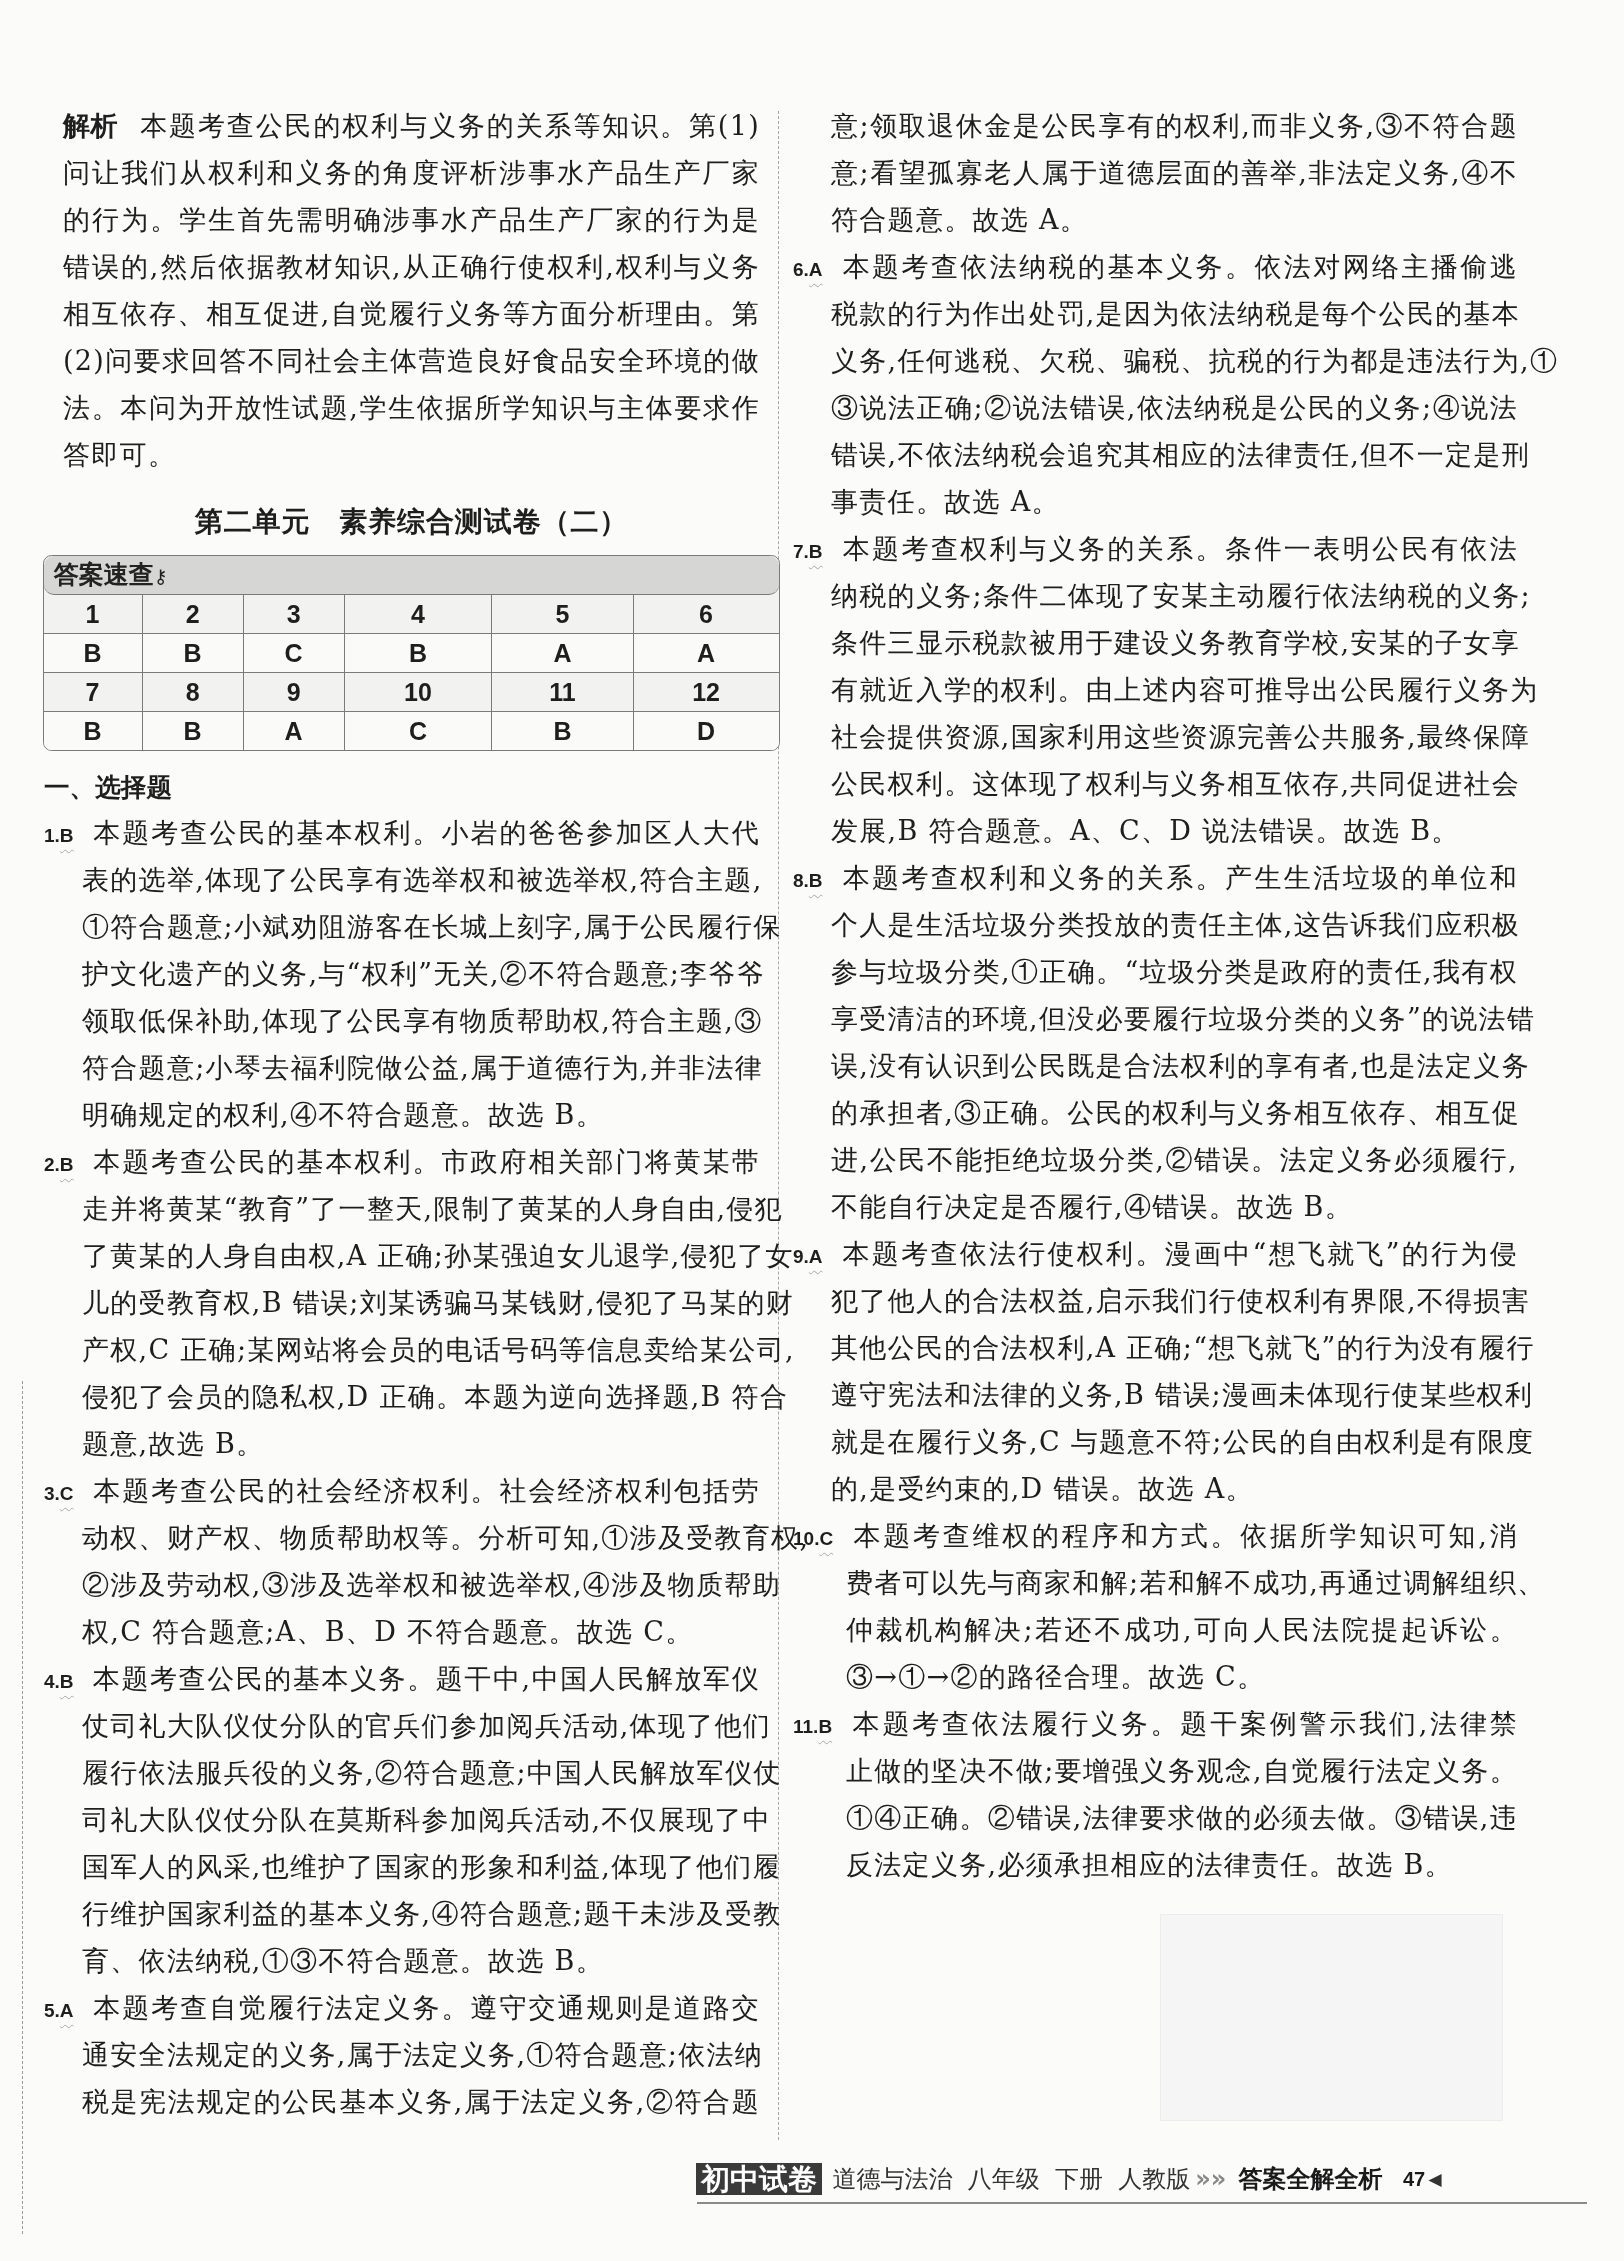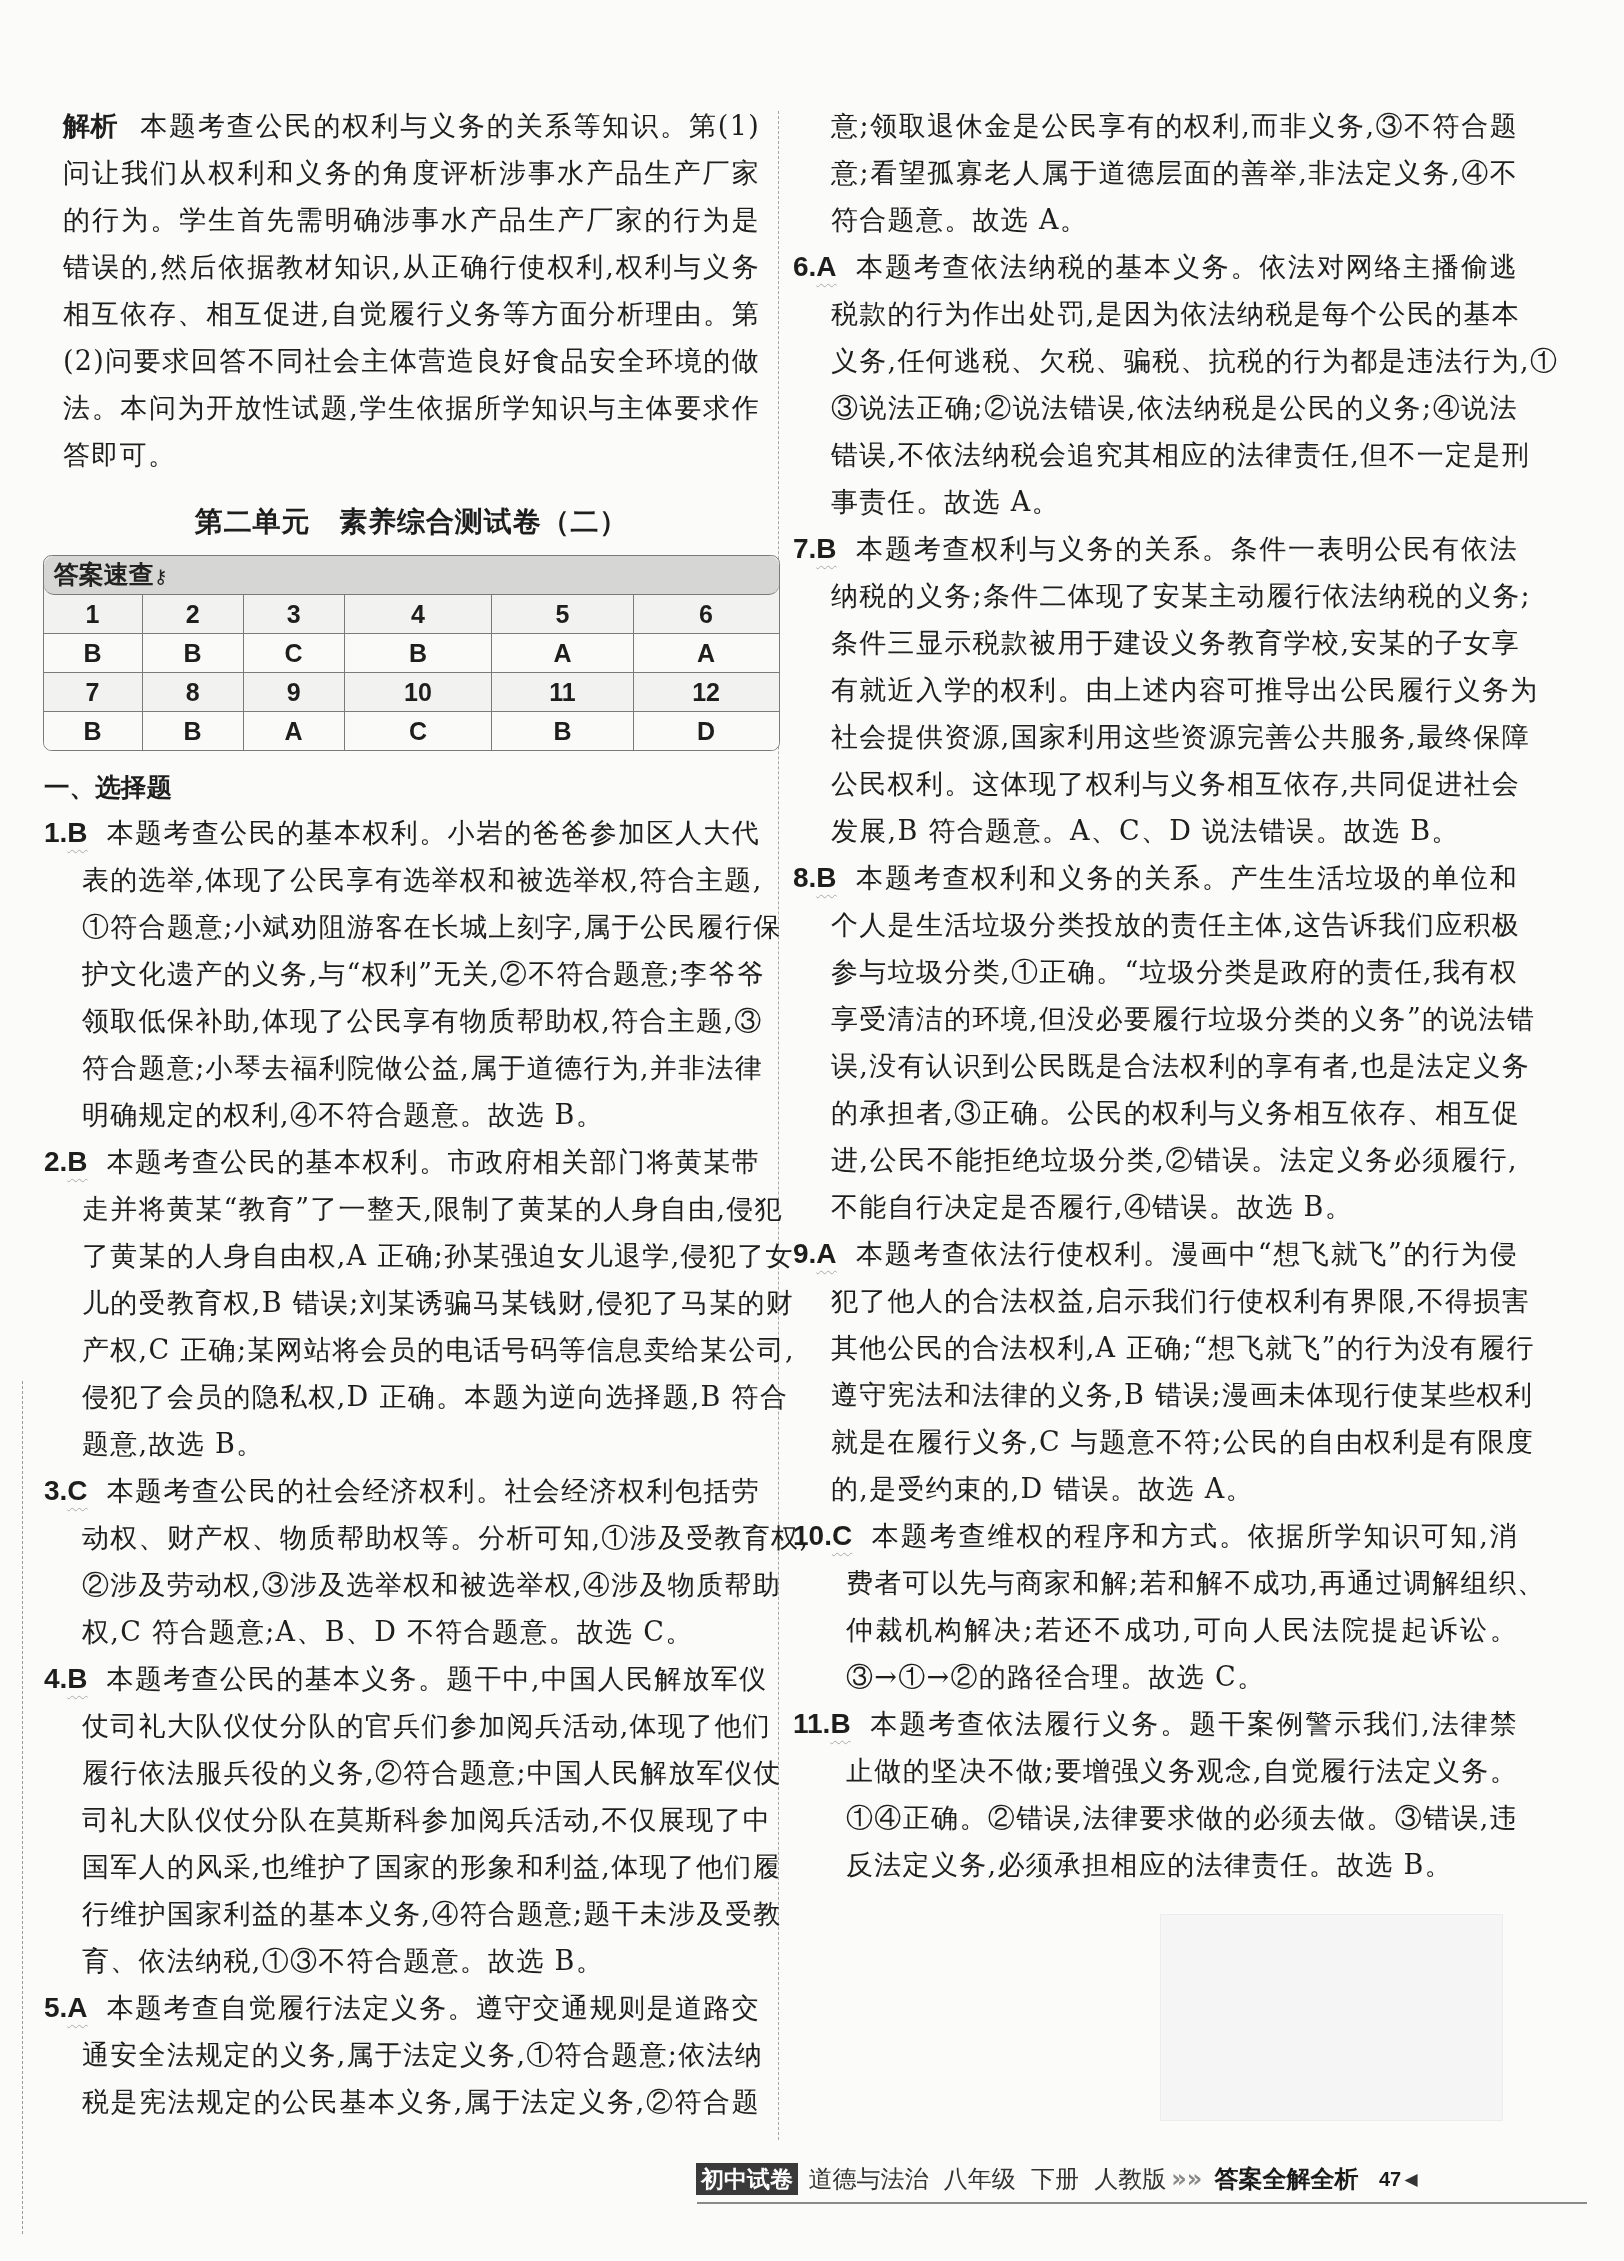--- a/index.html
+++ b/index.html
@@ -20,21 +20,21 @@
   .col-right { left: 793px; width: 725px; }
   .line {
     font-size: 27px; line-height: 47px; height: 47px; white-space: nowrap;
     letter-spacing: 1.3px; text-align: justify; text-align-last: justify;
   }
   .line.last { text-align-last: left; }
   .indent { padding-left: 38px; }
   .indent-wide { padding-left: 53px; }
   .qnum {
     font-family: "Liberation Sans", "DejaVu Sans", sans-serif; font-weight: bold;
-    font-size: 28px; letter-spacing: 0; margin-right: 19px;
+    font-size: 19px; letter-spacing: 0; margin-right: 19px;
   }
   .qnum .ans { text-decoration: underline; text-decoration-style: wavy; text-decoration-color: #aaa; text-underline-offset: 6.8px; text-decoration-thickness: 0.9px; }
   .bold-label { font-family: "DejaVu Sans", sans-serif; font-weight: bold; margin-right: 22px; letter-spacing: 0; }
   .section-title {
     font-family: "DejaVu Sans", sans-serif; font-weight: bold; font-size: 28px;
     text-align: center; margin: 22px 0 12px 0; letter-spacing: 0.9px; height: 43px; line-height: 43px;
   }
   .answer-table {
     margin-left: -20.5px; width: 735px; border: 1.7px solid #7a7a7a; border-radius: 8.5px; overflow: hidden;
     background: #f2f2f0; margin-bottom: 15.3px;
@@ -55,21 +55,21 @@
   .subhead {
     font-family: "DejaVu Sans", sans-serif; font-weight: bold; font-size: 25.6px; margin-left: -19px;
     height: 43px; line-height: 43px;
   }
   .footer {
     position: absolute; left: 696px; top: 2160px; height: 38px; display: flex; align-items: center;
     font-family: "DejaVu Sans", sans-serif; font-size: 24px; color: #333;
   }
   .footer-badge {
     background: #3a3a3a; color: #fff; font-weight: bold; padding: 0 5.1px; border-radius: 0;
-    height: 32px; line-height: 32px; font-size: 23px; margin-right: 10.2px;
+    height: 32px; line-height: 32px; font-size: 29px; margin-right: 10.2px;
   }
   .footer span.gap { margin-right: 15.3px; font-family: Liberation Mono, monospace; }
   .footer .arrows { color: #888; font-weight: bold; margin: 0 12px 0 5.1px; }
   .footer .strong { font-weight: bold; color: #1a1a1a; }
   .footer .page { font-family: "Liberation Sans", sans-serif; font-weight: bold; font-size: 20px; margin-left: 20.5px; color: #1a1a1a; }
   .footer .tri { font-size: 17px; margin-left: 3.4px; }
   .footer-rule {
     position: absolute; left: 697px; top: 2202px; width: 890px; height: 0; border-top: 2.6px solid #8a8a8a;
   }
   .watermark {

